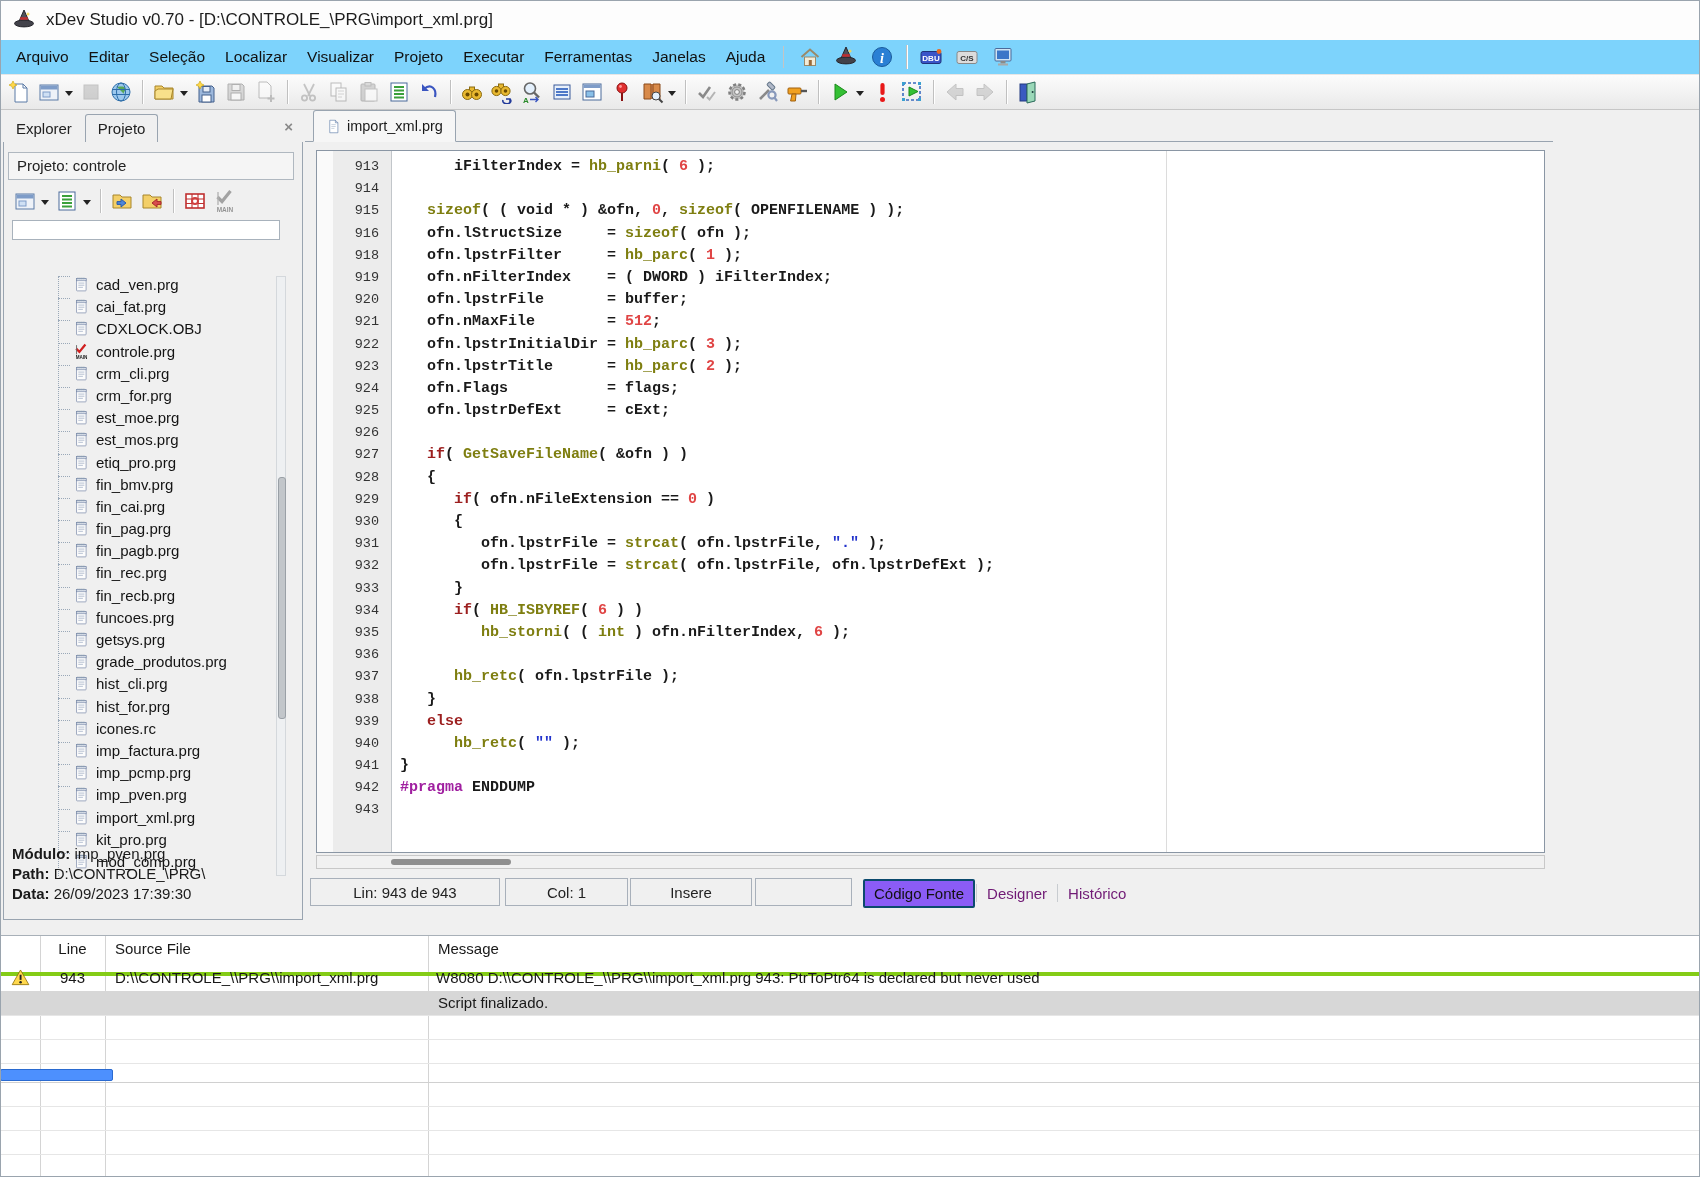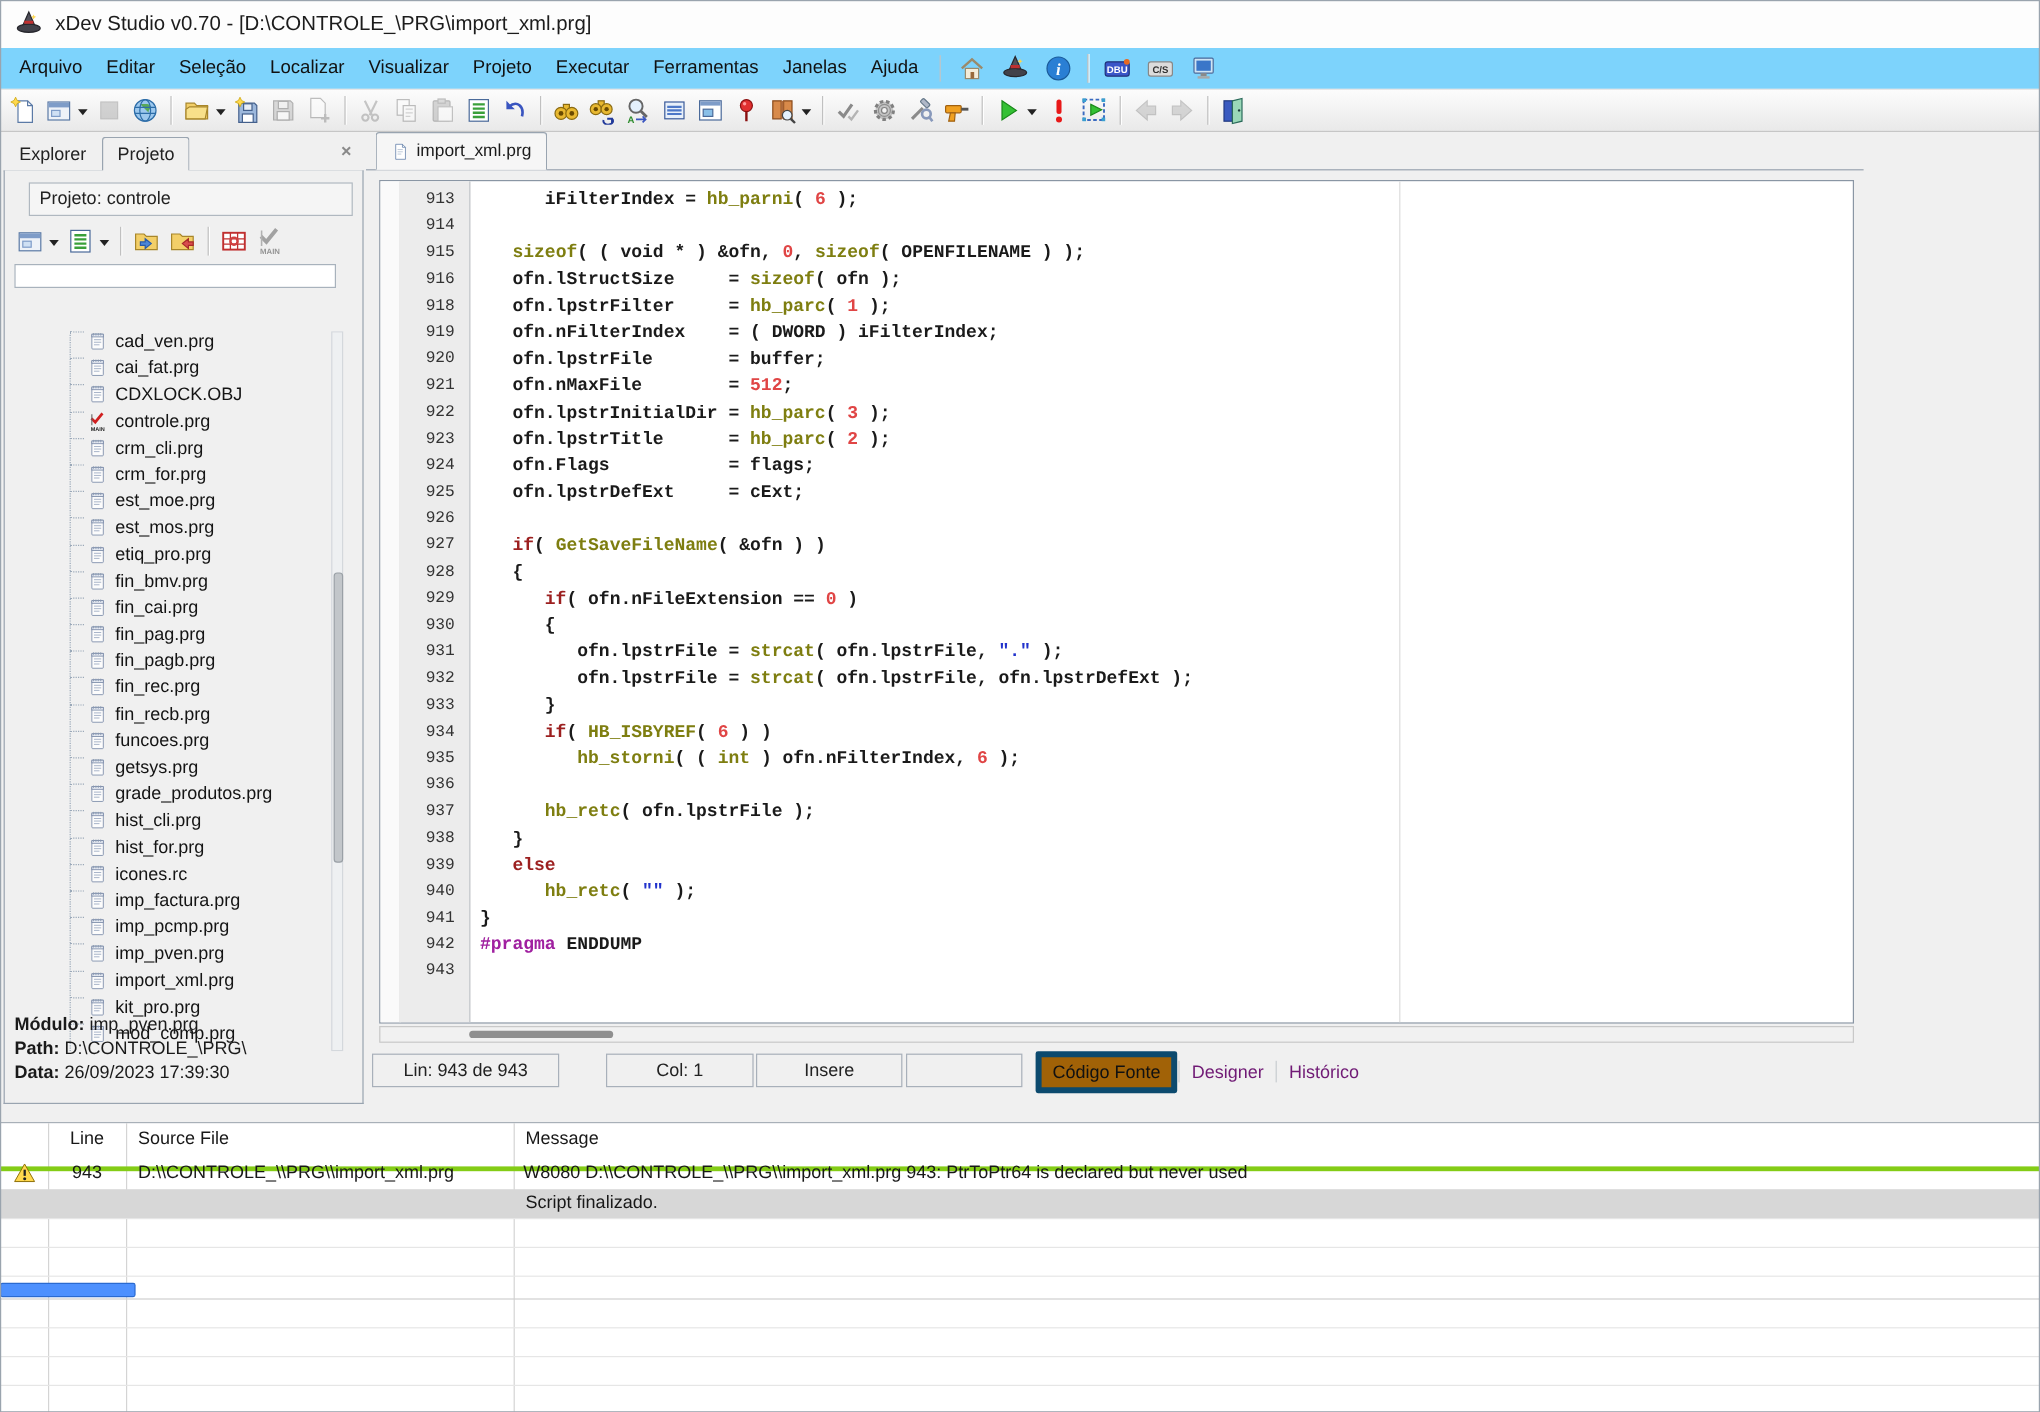--- a/index.html
+++ b/index.html
@@ -26,21 +26,21 @@
   .ic{display:block}
 
   
   #sidebar{position:absolute;left:3px;top:112px;width:300px;height:808px}
   #side-tabs{height:30px;display:flex;align-items:flex-end;border-bottom:1px solid #99a4b0;position:relative}
   .stab{font-size:15px;padding:5px 12px;border:1px solid transparent;margin-bottom:-1px;color:#222}
   .stab.active{background:#f0f0f0;border:1px solid #99a4b0;border-bottom:1px solid #f0f0f0;border-radius:3px 3px 0 0}
   #side-close{position:absolute;right:10px;top:6px;color:#8a8a8a;font-size:15px;font-weight:bold}
   #side-body{position:absolute;left:0;top:30px;right:0;bottom:0;border:1px solid #99a4b0;border-top:none;
              background:#f0f0f0;box-sizing:border-box}
-  #proj-header{margin:10px 8px 4px 20px;height:26px;line-height:26px;background:#f5f5f5;
+  #proj-header{margin:10px 8px 4px 4px;height:26px;line-height:26px;background:#f5f5f5;
                border:1px solid #b0b8c0;padding-left:8px;font-size:15px;color:#222}
   #side-toolbar{display:flex;align-items:center;height:34px;padding:0 6px}
   #side-filter{margin:2px 8px 0 8px;height:20px;background:#fff;border:1px solid #a8b2bc;
                font-size:13px;padding:0 4px;display:block;width:268px;box-sizing:border-box}
   #tree{position:absolute;left:10px;top:134px;width:274px;height:600px;overflow:hidden}
   #tree-guide{position:absolute;left:44px;top:0;bottom:0;border-left:1px dotted #9aa8b8}
   .trow{display:flex;height:22.2px;padding-left:44px;white-space:nowrap}
   .stub{width:12px;border-top:1px dotted #9aa8b8;margin-right:3px;flex:0 0 12px}
   .tlabel{font-size:15px;margin-left:6px;color:#141414}
   #tree-scroll{position:absolute;left:262px;top:0;width:10px;height:100%;background:#eef0f2;border:1px solid #d4d8dc;box-sizing:border-box}
@@ -65,21 +65,21 @@
   .ct{font:bold 15px/22.2px "Liberation Mono","DejaVu Sans Mono",monospace;padding-left:9px}
   .tok-p{color:#1a1a1a}.tok-k{color:var(--keyword)}.tok-f{color:var(--function)}
   .tok-n{color:var(--number)}.tok-s{color:var(--string)}.tok-pp{color:var(--preprocessor)}
   #hscroll{position:absolute;left:11px;top:745px;width:1229px;height:14px;background:#f1f1f1;border:1px solid #c8c8c8;box-sizing:border-box}
   #hthumb{position:absolute;left:74px;top:3px;width:120px;height:6px;background:#8f8f8f;border-radius:3px}
   #estatus{position:absolute;left:0;top:766px;width:100%;height:34px}
   .scell{position:absolute;top:2px;height:28px;line-height:28px;text-align:center;font-size:15px;
          background:#f0f0f0;border:1px solid #a8b0ba;box-sizing:border-box;color:#222}
   #svtabs{position:absolute;left:558px;top:0;height:34px;display:flex;align-items:center}
   .vtab{font-size:15px;padding:4px 9px;color:#701a75}
-  .vtab.active{background:#a16207;border:5px solid #0c4a6e;color:#111;border-radius:2px}
+  .vtab.active{background:#8b5cf6;border:2px solid #0c4a6e;color:#111;border-radius:2px}
   .vtsep{width:1px;height:18px;background:#c8ccd0;margin:0 1px}
 
   
   #msgpanel{position:absolute;left:0;top:935px;width:1700px;height:242px;background:#fff;border-top:1px solid #a8b0b8;box-sizing:border-box}
   .vline{position:absolute;top:0;bottom:0;width:1px;background:#d4d4d4}
   .hline{position:absolute;left:0;right:0;height:1px;background:#e6e6e6}
   #msg-h{position:absolute;left:0;top:0;width:100%;height:40px;border-bottom:4px solid #84cc16;box-sizing:border-box}
   .mh{position:absolute;top:4px;font-size:15px;color:#181818}
   .mcell{position:absolute;font-size:15px;color:#181818;white-space:nowrap}
   #mrow2{position:absolute;left:0;top:55px;width:100%;height:24px;background:#d7d7d7}
@@ -819,21 +819,21 @@
         <div class="cl"><span class="ln">940</span><span class="ct"><span class="tok-p">      </span><span class="tok-f">hb_retc</span><span class="tok-p">( </span><span class="tok-s">""</span><span class="tok-p"> );</span></span></div>
         <div class="cl"><span class="ln">941</span><span class="ct"><span class="tok-p">}</span></span></div>
         <div class="cl"><span class="ln">942</span><span class="ct"><span class="tok-pp">#pragma</span><span class="tok-p"> ENDDUMP</span></span></div>
         <div class="cl"><span class="ln">943</span><span class="ct"> </span></div>
       </div>
   </div>
   <div id="hscroll">
       <div id="hthumb"></div>
     </div>
   <div id="estatus">
-    <span class="scell" style="left:5px;width:156px">Lin: 943 de 943</span>
+    <span class="scell" style="left:5px;width:190px">Lin: 943 de 943</span>
     <span class="scell" style="left:200px;width:123px">Col: 1</span>
     <span class="scell" style="left:325px;width:122px">Insere</span>
     <span class="scell" style="left:450px;width:97px"></span>
     <span id="svtabs">
         <span class="vtab active">Código Fonte</span>
         <span class="vtsep"></span>
         <span class="vtab">Designer</span>
         <span class="vtsep"></span>
         <span class="vtab">Histórico</span>
       </span>

